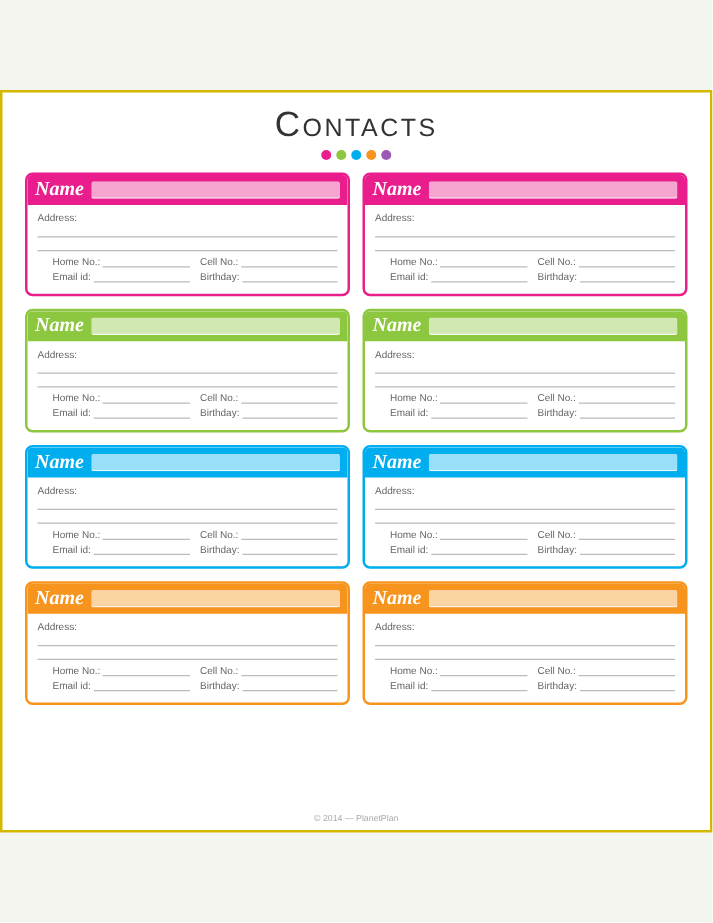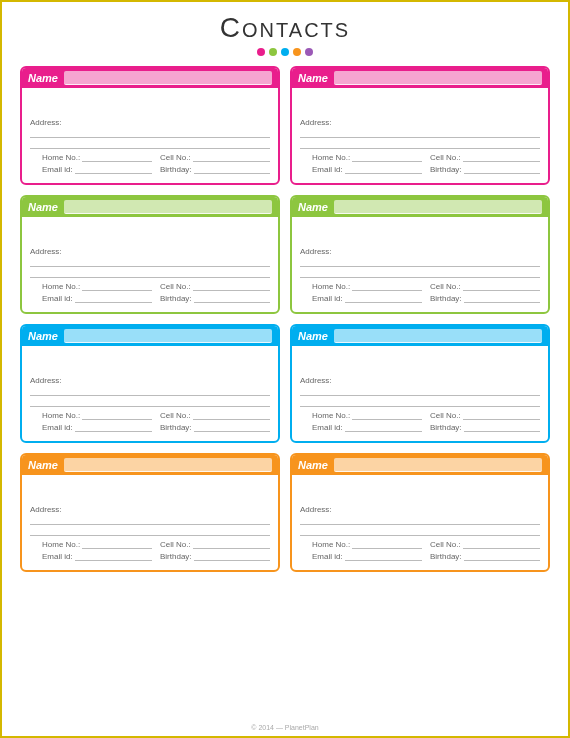--- a/index.html
+++ b/index.html
@@ -8,21 +8,21 @@
       background: #f5f5f0;
       font-family: 'Arial', sans-serif;
       display: flex;
       justify-content: center;
       align-items: center;
       min-height: 100vh;
     }
 
     .page {
       width: 570px;
-      height: 738px;
+      height: 594px;
       background: #fff;
       border: 2px solid #d4b800;
       position: relative;
       padding: 10px 18px 14px 18px;
       overflow: hidden;
     }
 
     .page-title {
       text-align: center;
       font-size: 28px;
@@ -60,40 +60,40 @@
     }
 
     .card-header {
       display: flex;
       align-items: center;
       padding: 3px 6px;
       gap: 6px;
     }
 
     .card-header-label {
-      font-size: 11px;
+      font-size: 16px;
       font-weight: bold;
       color: #fff;
       white-space: nowrap;
       font-style: italic;
+      font-family: Liberation Serif, serif;
     }
 
     .card-name-line {
       flex: 1;
       height: 14px;
       background: rgba(255,255,255,0.6);
       border-radius: 2px;
       border-bottom: 1px solid rgba(255,255,255,0.8);
     }
 
     .card-body {
       padding: 5px 8px 6px 8px;
       font-size: 8.5px;
       color: #555;
-      margin-top: 24px;
     }
 
     .field-label {
       color: #666;
       font-size: 8px;
     }
 
     .address-section {
       margin-bottom: 4px;
     }

